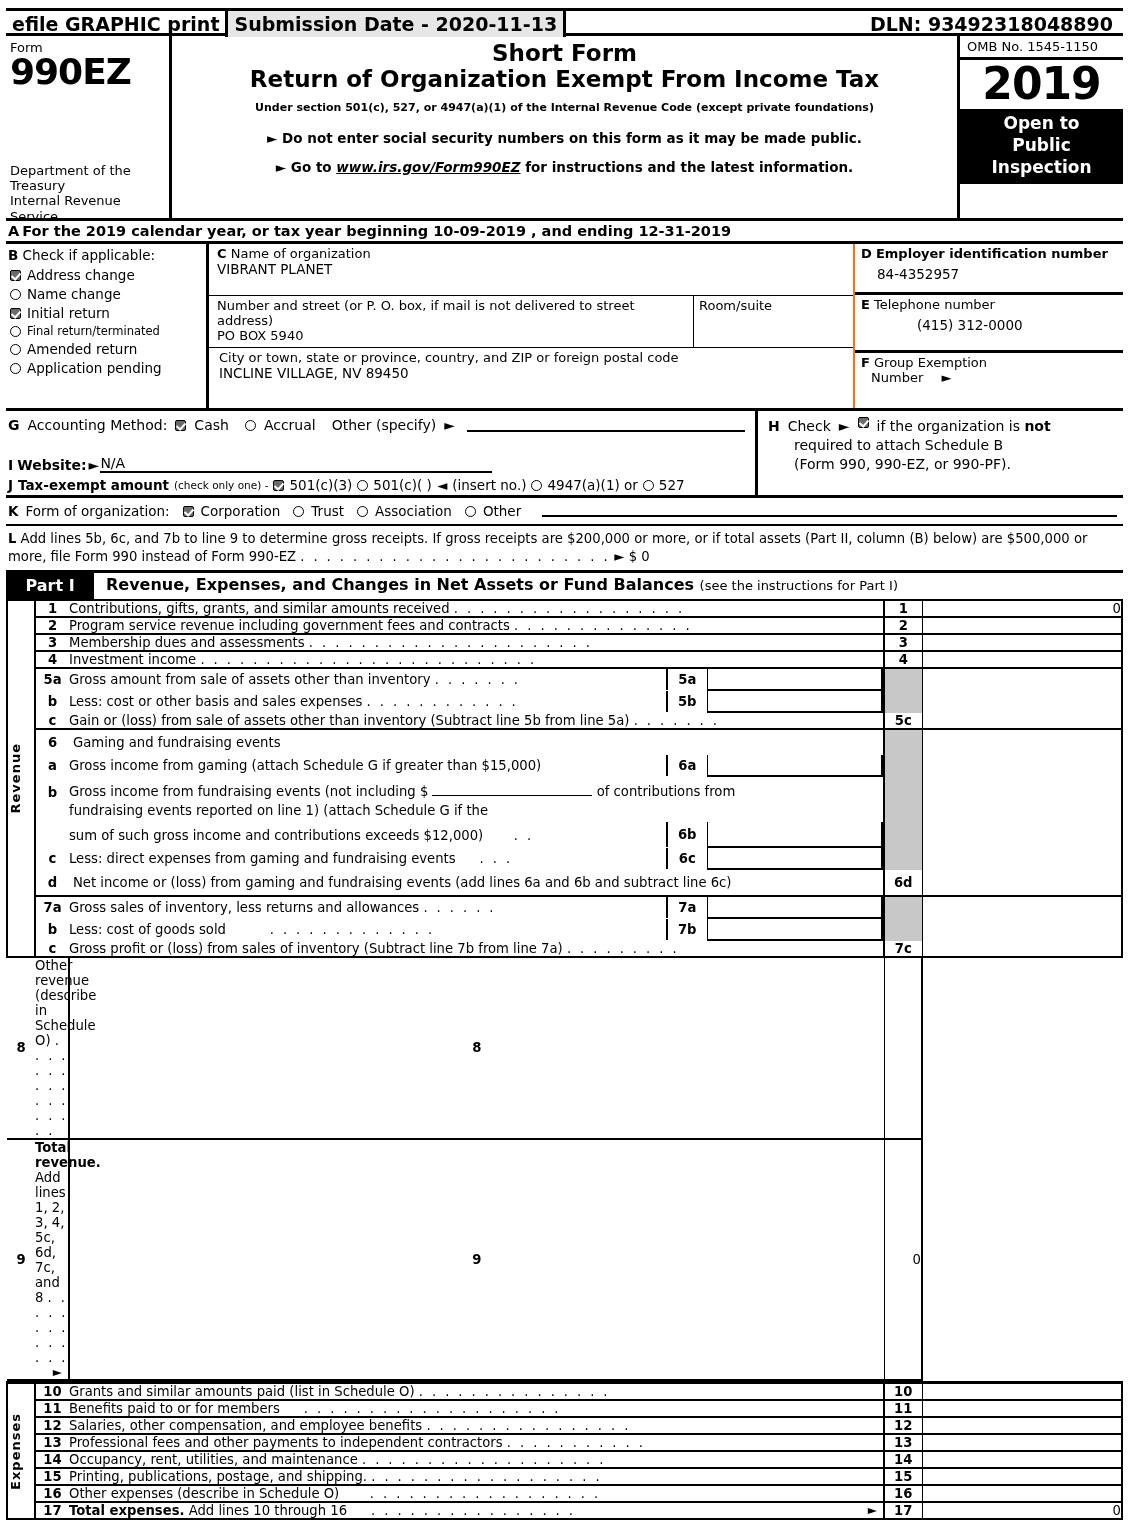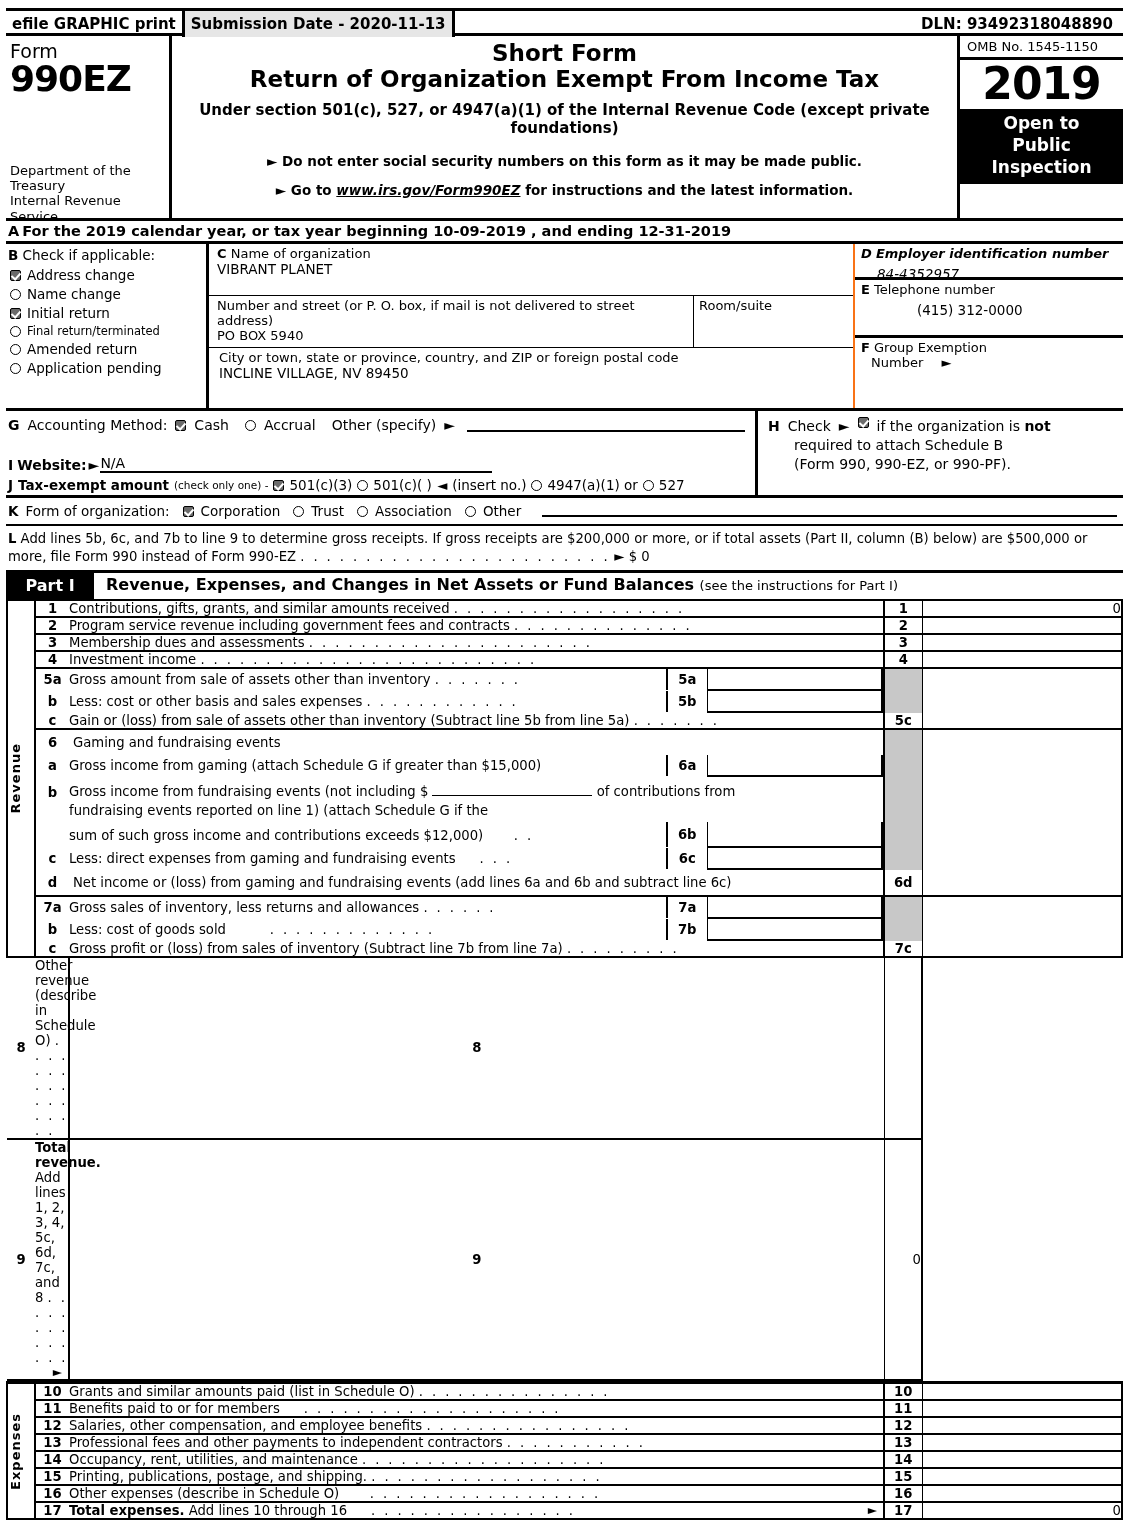--- a/index.html
+++ b/index.html
@@ -9,35 +9,35 @@
     font-family: "DejaVu Sans", "Liberation Sans", sans-serif;
     color: #000;
     background: #fff;
     font-size: 13px;
   }
   .page { width:1129px; position:relative; padding: 0 6px 4px 6px; }
 
   
   .efilebar { display:flex; align-items:stretch; border-top:3px solid #000; border-bottom:3px solid #000;
               margin-top:8px; height:28px; }
-  .efilebar .cell { display:flex; align-items:center; padding:13px 6px; font-weight:bold; font-size:15px; }
+  .efilebar .cell { display:flex; align-items:center; padding:13px 6px; font-weight:bold; font-size:19px; }
   .efilebar .c1 { border-right:3px solid #000; }
   .efilebar .c2 { border-right:3px solid #000; background:#e6e6e6; }
   .efilebar .c3 { flex:1; justify-content:flex-end; padding-right:10px; }
 
   
   .hdr { display:flex; border-bottom:3px solid #000; }
   .hdr .formcol { width:166px; border-right:3px solid #000; padding:4px 4px 0 4px; position:relative; height:182px; }
-  .hdr .formcol .lbl { font-size:19px; }
+  .hdr .formcol .lbl { font-size:13px; }
   .hdr .formcol .num { font-size:36px; font-weight:bold; letter-spacing:-1px; line-height:1.05; margin-top:-2px;}
   .hdr .formcol .dept { position:absolute; bottom:-6px; left:4px; font-size:13px; line-height:1.18; }
   .hdr .titlecol { flex:1; text-align:center; padding-top:4px; }
   .hdr .t1 { font-size:23px; font-weight:bold; line-height:1.15; }
   .hdr .t2 { font-size:23px; font-weight:bold; line-height:1.2; }
-  .hdr .t3 { font-size:15px; font-weight:bold; margin-top:7px; }
+  .hdr .t3 { font-size:11px; font-weight:bold; margin-top:7px; }
   .hdr .t4 { font-size:13.5px; font-weight:bold; margin-top:16px; }
   .hdr .t5 { font-size:13.5px; font-weight:bold; margin-top:13px; }
   .hdr .t5 a, .hdr .t5 .lnk { font-style:italic; text-decoration:underline; color:#000; }
   .hdr .yearcol { width:166px; border-left:3px solid #000; }
   .hdr .omb { font-size:13px; padding:3px 0 3px 7px; border-bottom:3px solid #000; }
   .hdr .yr { font-size:44px; font-weight:bold; text-align:center; line-height:1.05; padding:1px 0 2px 0; letter-spacing:-1px;}
   .hdr .open { background:#000; color:#fff; font-weight:bold; font-size:17px; text-align:center;
                line-height:1.28; padding:4px 0 6px 0; }
 
   
@@ -65,21 +65,21 @@
   .ccell .cap b { font-weight:bold; }
   .ccell .val { font-size:13.5px; }
   .namerow { height:52px; }
   .streetrow { display:flex; height:52px; border-bottom:1.5px solid #000; }
   .streetrow .left { flex:1; padding:2px 0 0 8px; }
   .streetrow .right { width:160px; border-left:1.5px solid #000; padding:2px 0 0 5px; font-size:13px; }
   .cityrow { height:60px; padding:2px 0 0 10px; }
 
   .dcol { width:268px; }
   .dcell { padding:2px 0 2px 6px; }
-  .dcell.b1 { border-bottom:3px solid #000; height:36px;font-style:italic; }
+  .dcell.b1 { border-bottom:3px solid #000; height:51px; }
   .dcell.b2 { border-bottom:3px solid #000; height:58px; }
   .dcell.b3 { height:54px; }
   .dcell .cap { font-size:13px; }
   .dcell .cap b { font-weight:bold; }
   .dcell .val { font-size:13.5px; padding-left:16px; margin-top:5px; }
   .dcell .val.ctr { padding-left:56px; }
 
   
   .gh { display:flex; border-bottom:3px solid #000; }
   .gcol { flex:1; padding:6px 0 2px 2px; }

